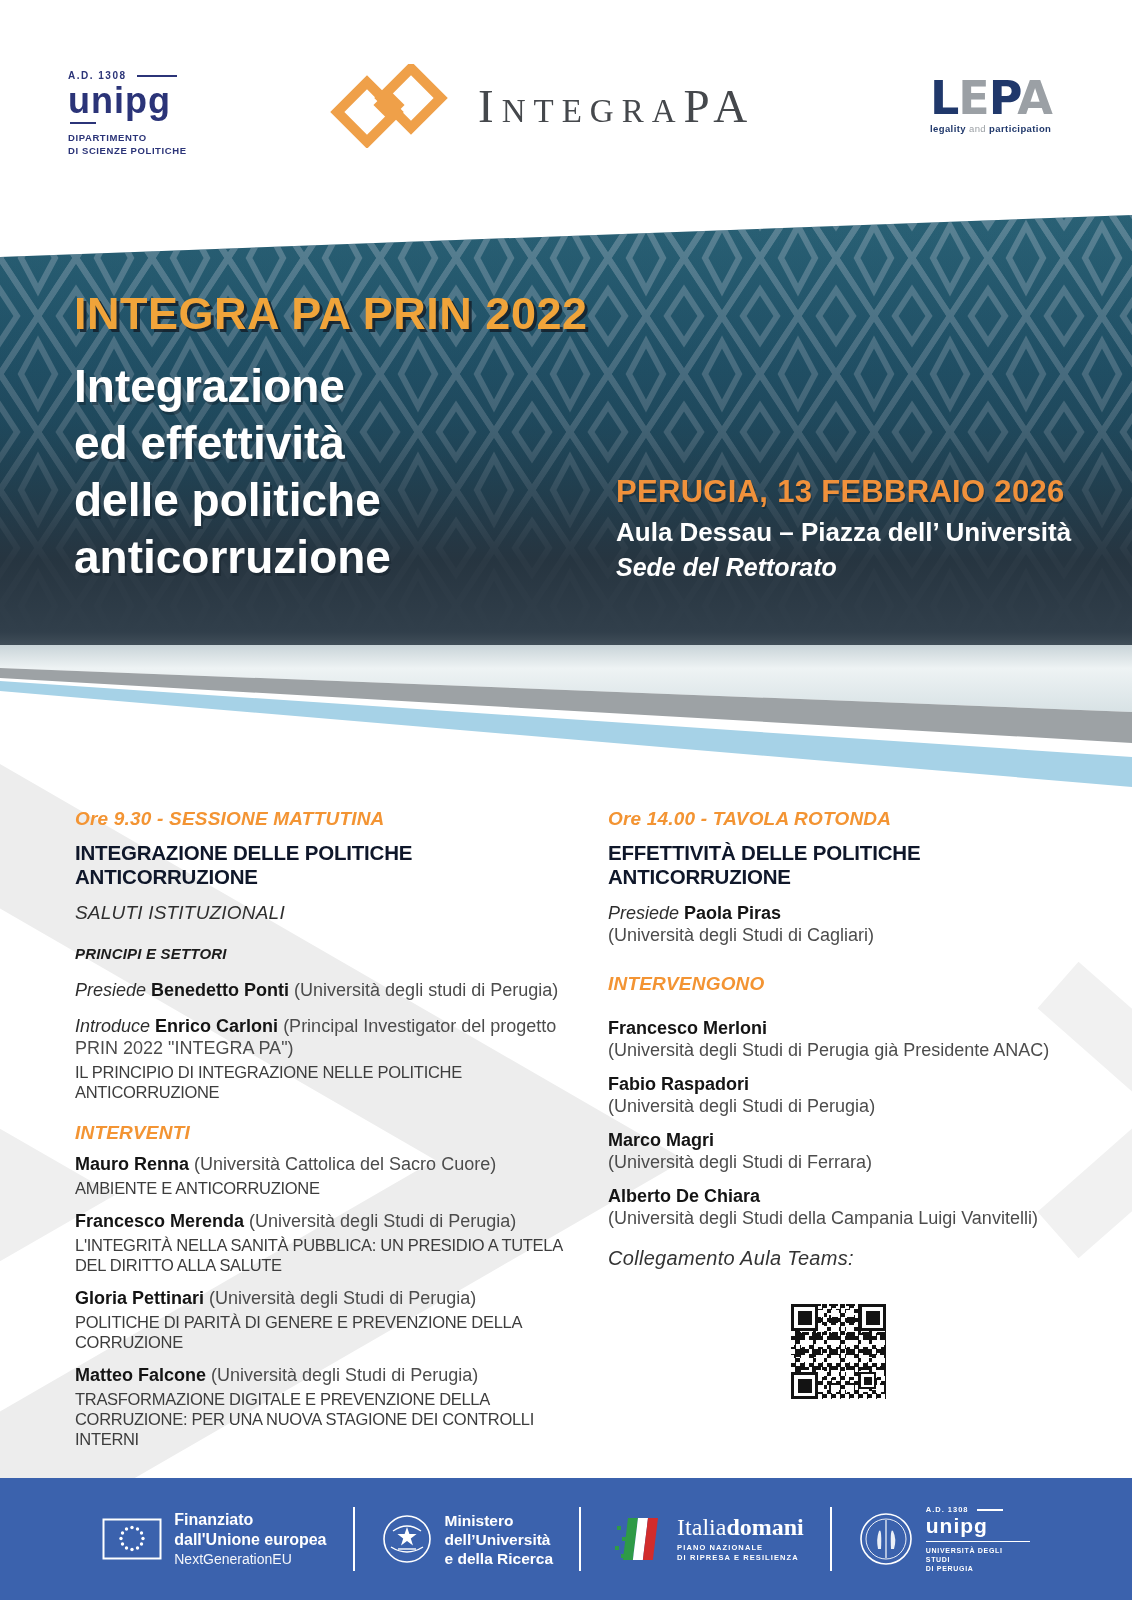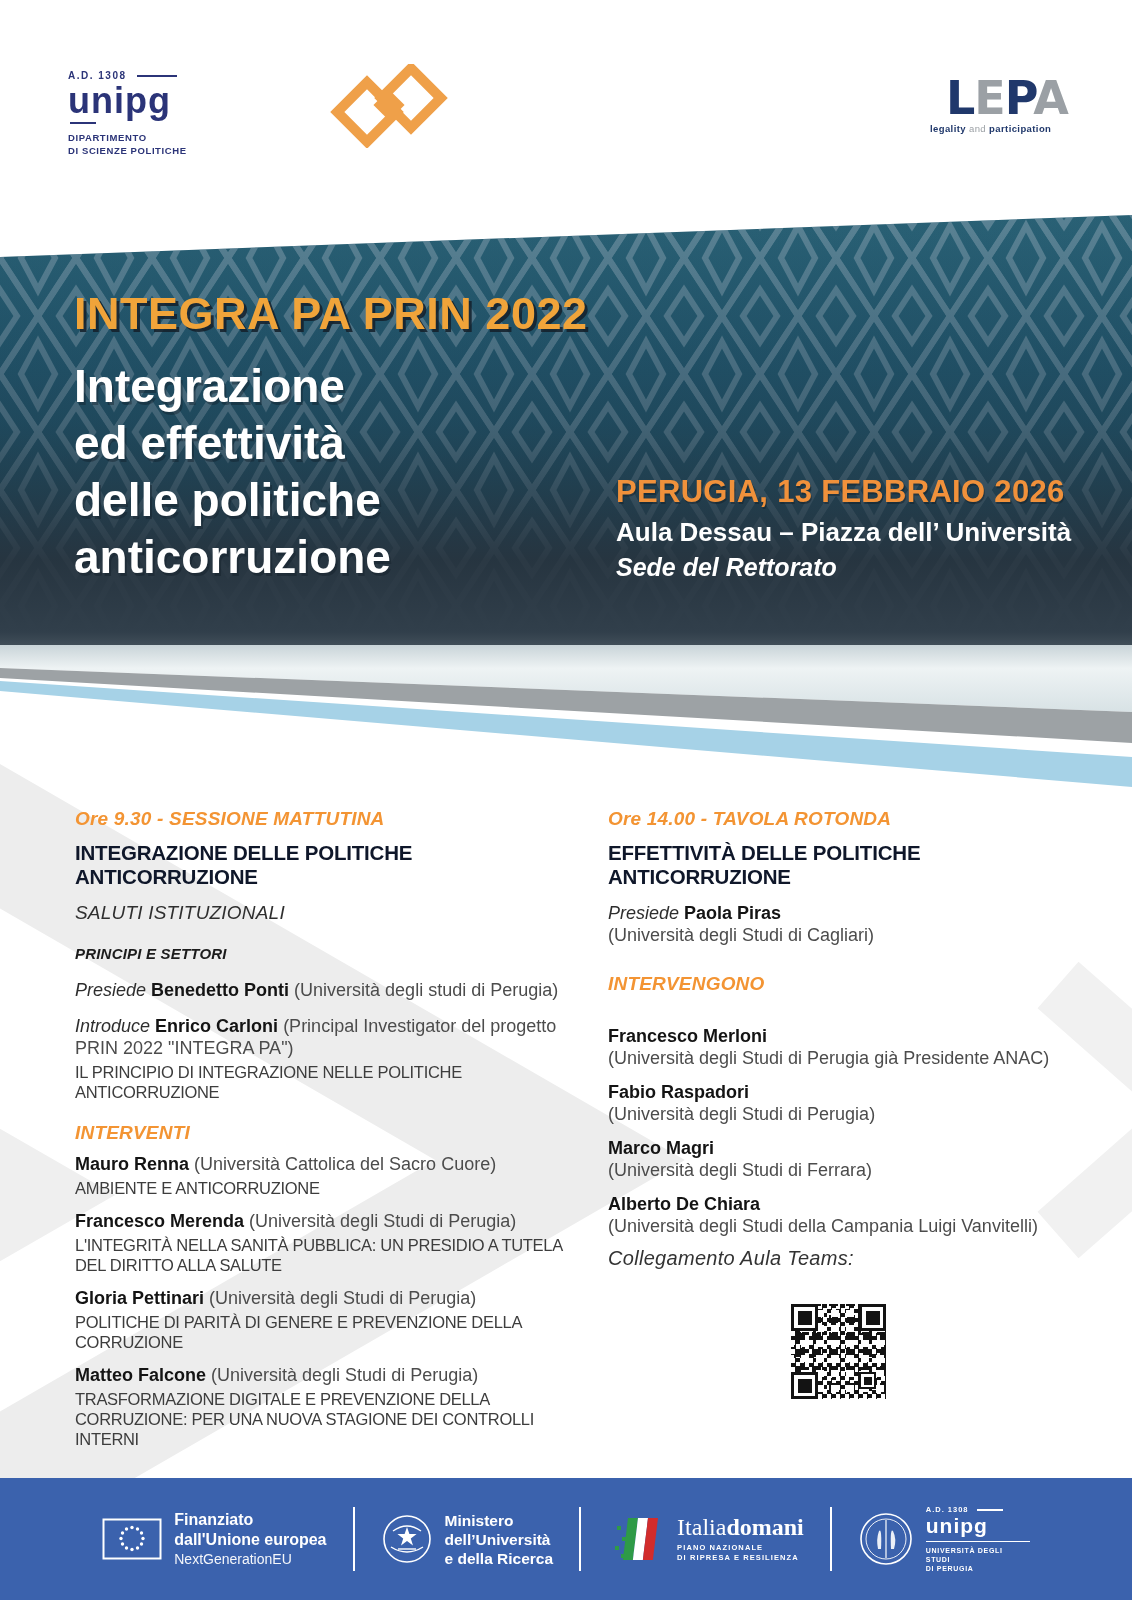--- a/index.html
+++ b/index.html
@@ -14,21 +14,21 @@
   .unipg-word{font-size:36px;font-weight:600;letter-spacing:1px;line-height:40px;}
   .unipg-underline{width:26px;border-top:2.5px solid #2b3478;margin:1px 0 7px 2px;}
   .unipg-dept{font-size:9.5px;font-weight:700;letter-spacing:.6px;line-height:13px;}
 
   .integra-logo{left:328px;top:64px;display:flex;align-items:center;}
   .integra-word{margin-left:28px;color:#45484c;font-family:"Liberation Serif",serif;letter-spacing:8px;white-space:nowrap;}
   .integra-word .big{font-size:47px;}
   .integra-word .small{font-size:33px;}
 
   .lepa-logo{left:930px;top:76px;width:125px;text-align:left;}
-  .lepa-letters{font-size:46px;font-weight:800;letter-spacing:-1px;line-height:44px;font-family:"DejaVu Sans",sans-serif;margin-left:16px;}
+  .lepa-letters{font-size:46px;font-weight:800;letter-spacing:-1px;line-height:44px;font-family:"DejaVu Sans",sans-serif;}
   .lepa-navy{color:#20386b;} .lepa-gray{color:#9ba0a5;}
   .lepa-tag{font-size:9.5px;font-weight:700;letter-spacing:.4px;margin-top:3px;white-space:nowrap;}
   .lepa-tag .and{color:#9ba0a5;font-weight:400;}
 
   
   .kicker{left:74px;top:288px;font-size:45px;font-weight:800;letter-spacing:.5px;color:#f0a43a;
           text-shadow:3px 3px 0 rgba(20,32,42,.85);white-space:nowrap;}
   .banner-title{left:74px;top:358px;font-size:46px;font-weight:700;color:#ffffff;line-height:57px;
           text-shadow:2px 3px 0 rgba(16,28,38,.4);}
   .banner-right{left:616px;top:474px;color:#fff;}
@@ -114,20 +114,21 @@
   </div>
 
   <div class="abs integra-logo">
     <svg width="122" height="84" viewBox="0 0 122 84">
       <g fill="none" stroke="#efa049" stroke-width="10">
         <rect x="18" y="27" width="42" height="42" transform="rotate(45 39 48)"></rect>
         <rect x="62" y="13" width="42" height="42" transform="rotate(45 83 34)"></rect>
       </g>
       <rect x="50" y="30" width="22" height="22" transform="rotate(45 61 41)" fill="#efa049"></rect>
     </svg>
+    <div class="integra-word"><span class="big">I</span><span class="small">NTEGRA</span><span class="big">PA</span></div>
   </div>
 
   <div class="abs lepa-logo">
     <div class="lepa-letters"><span class="lepa-navy">L</span><span class="lepa-gray">E</span><span class="lepa-navy">P</span><span class="lepa-gray">A</span></div>
     <div class="lepa-tag"><span class="lepa-navy">legality</span> <span class="and">and</span> <span class="lepa-navy">participation</span></div>
   </div>
 
   <svg class="abs" style="left:0;top:200px;z-index:1;" width="1132" height="600" viewBox="0 0 1132 600">
     <defs>
       <clipPath id="bannerClip">
@@ -233,21 +234,21 @@
     <div class="hdr-black">EFFETTIVITÀ DELLE POLITICHE ANTICORRUZIONE</div>
 
     <div style="margin-bottom:27px;">
       <div class="pline" style="margin-bottom:0">
         <span class="it">Presiede</span>
         <span class="bname">Paola Piras</span>
       </div>
       <div class="pline affil" style="margin-bottom:0">(Università degli Studi di Cagliari)</div>
     </div>
 
-    <div class="hdr-orange" style="margin-bottom:30px">INTERVENGONO</div>
+    <div class="hdr-orange" style="margin-bottom:22px">INTERVENGONO</div>
 
     <div class="spk2">
       <div class="nameline">Francesco Merloni</div>
       <div class="affil">(Università degli Studi di Perugia già Presidente ANAC)</div>
     </div>
     <div class="spk2">
       <div class="nameline">Fabio Raspadori</div>
       <div class="affil">(Università degli Studi di Perugia)</div>
     </div>
     <div class="spk2">

